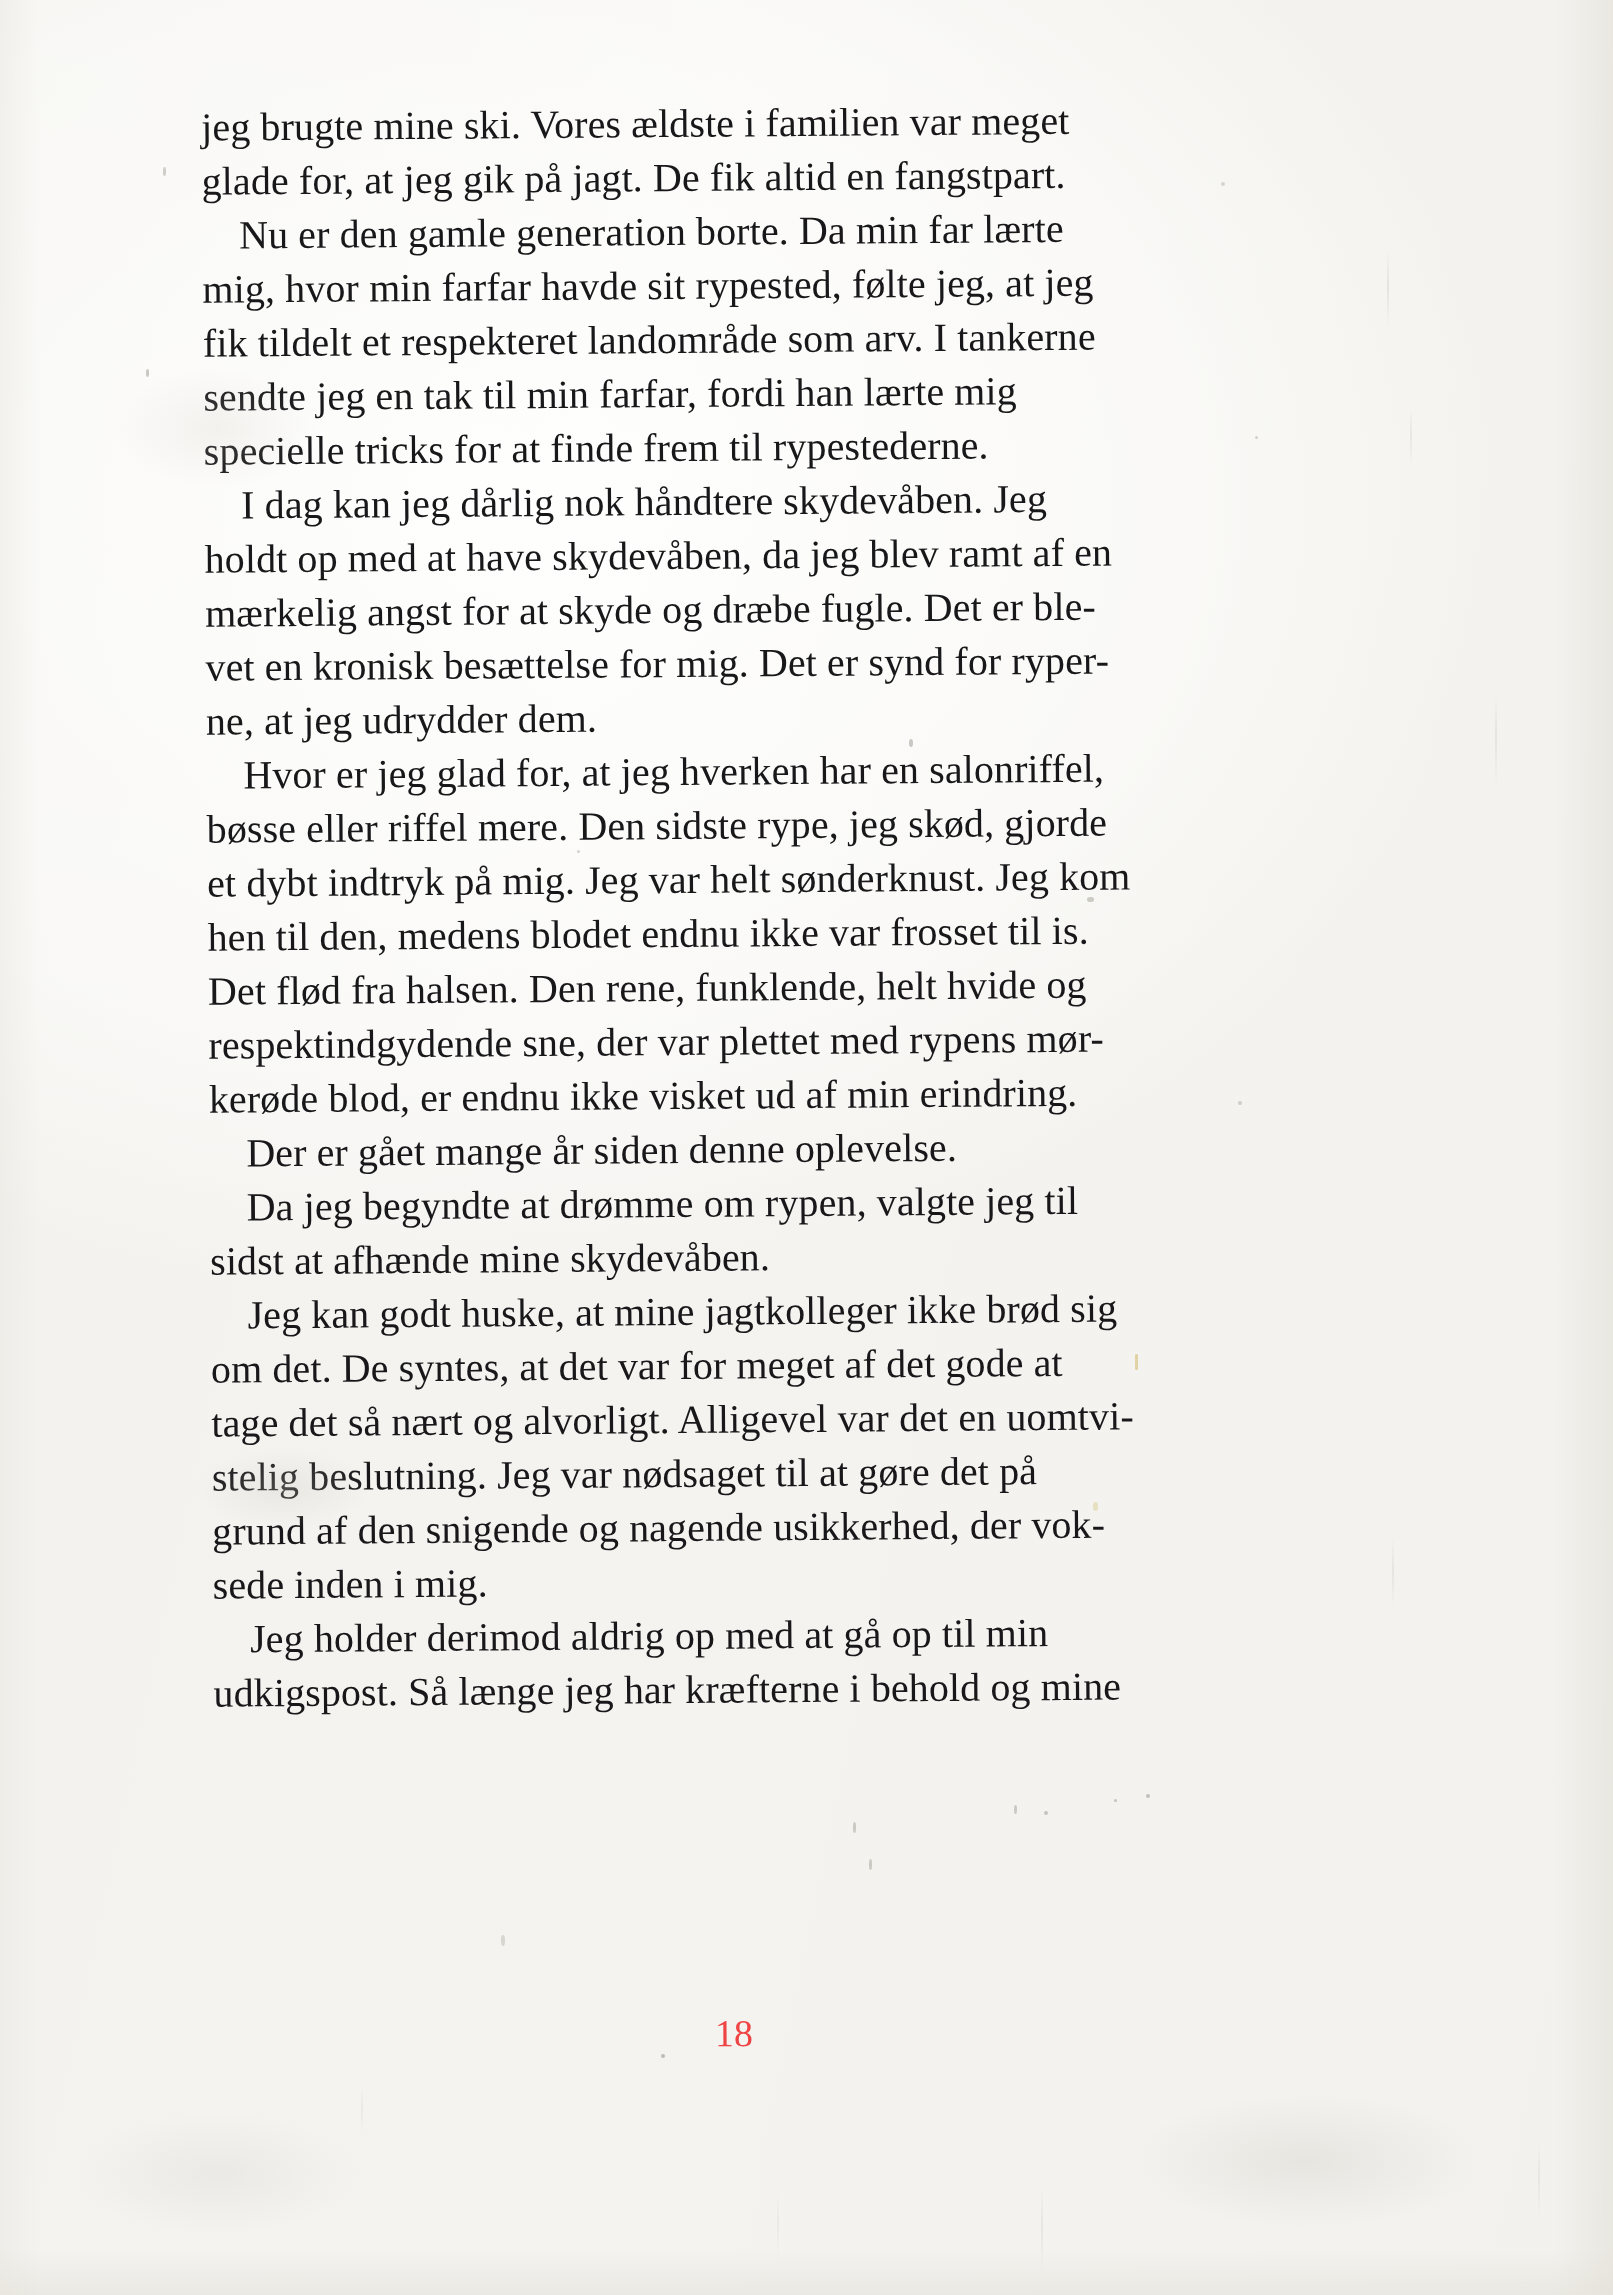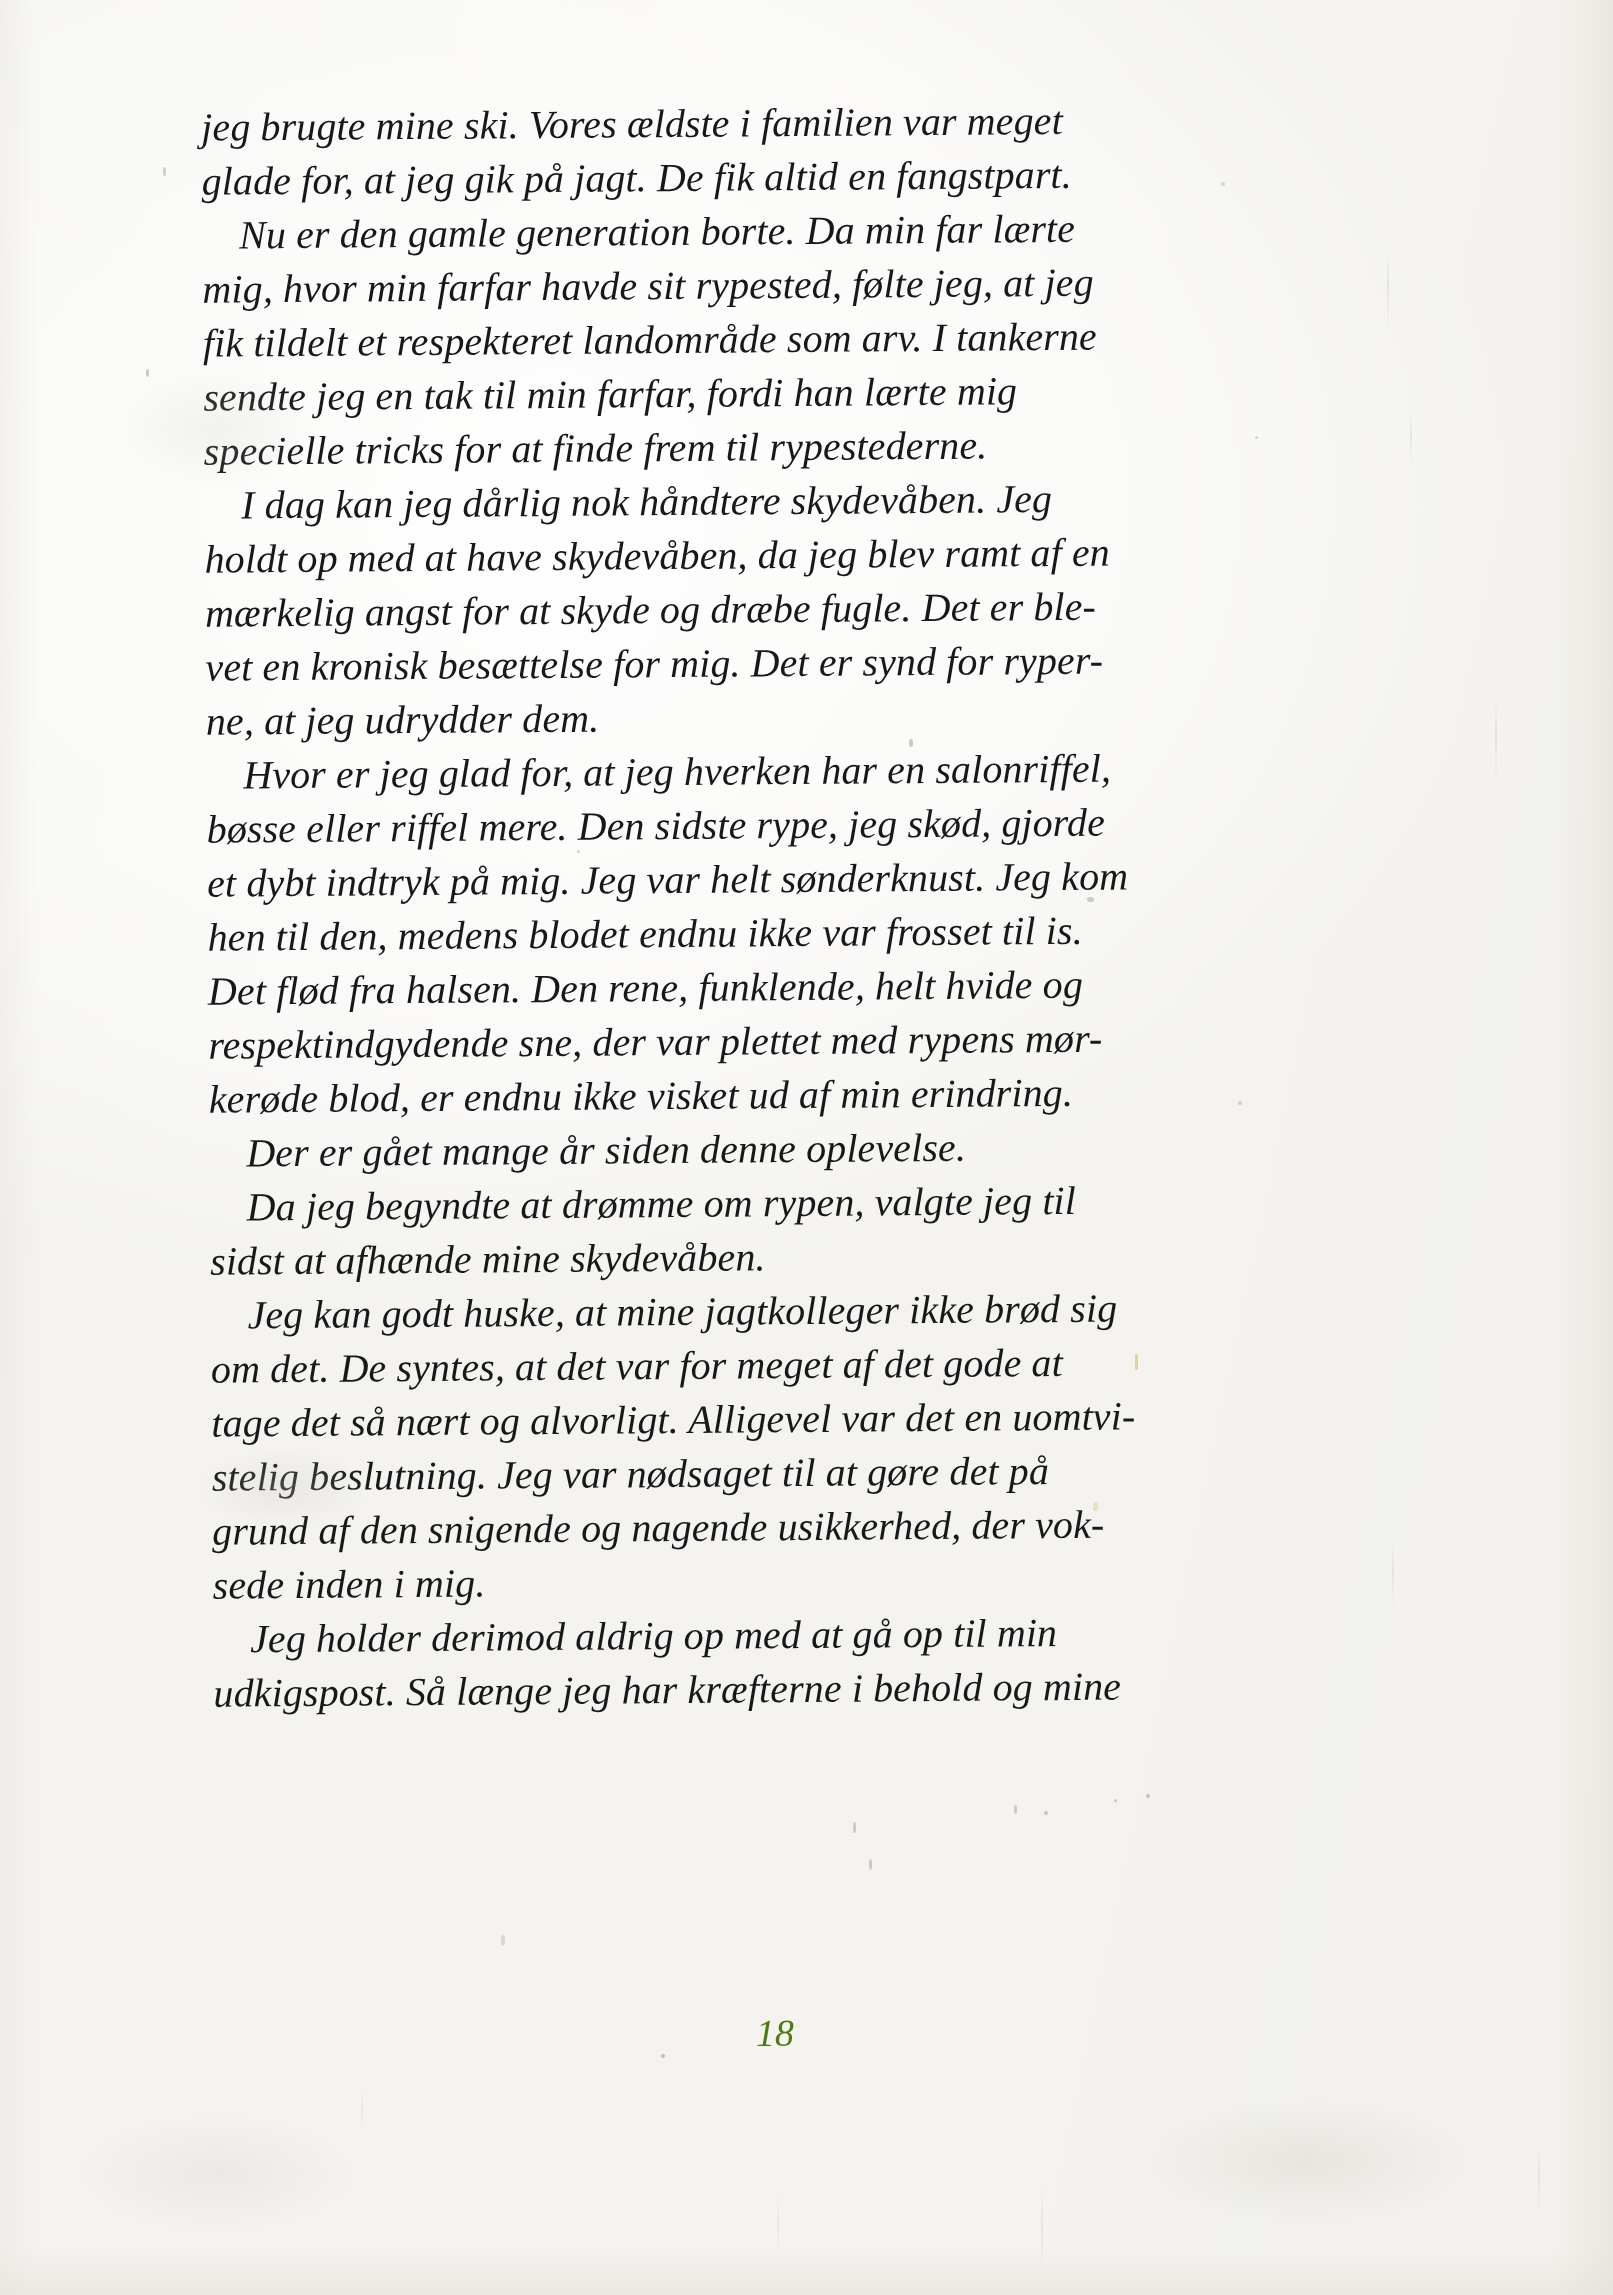--- a/index.html
+++ b/index.html
@@ -7,21 +7,20 @@
     padding: 0;
     background: #ffffff;
   }
   #page {
     position: relative;
     width: 1614px;
     height: 2295px;
     background: #fdfdfc;
     overflow: hidden;
     font-family: "Liberation Serif", "DejaVu Serif", serif;
-    font-style: italic;
   }
   
   #scan-tone {
     position: absolute;
     inset: 0;
     background:
       radial-gradient(ellipse 1054px 790px at 28% 22%, rgba(255,255,255,0) 0%, rgba(246,245,242,0.55) 70%, rgba(241,240,236,0.8) 100%),
       linear-gradient(102deg, #fbfbf9 0%, #ffffff 36%, #fdfdfb 70%, #f7f6f3 100%);
     pointer-events: none;
   }
@@ -42,23 +41,23 @@
     -webkit-font-smoothing: antialiased;
   }
   .line.indent { text-indent: 37px; }
 
   
   #folio {
     position: absolute;
     left: 715px;
     top: 2011px;
     width: 79px;
-    text-align: right;
+    text-align: left;
     font-size: 38px;
-    color: #4d7c0f;
+    color: #ef4444;
     transform: rotate(-0.4deg);
   }
 
   
   .speck {
     position: absolute;
     background: #9a968c;
     border-radius: 50%;
     pointer-events: none;
   }

